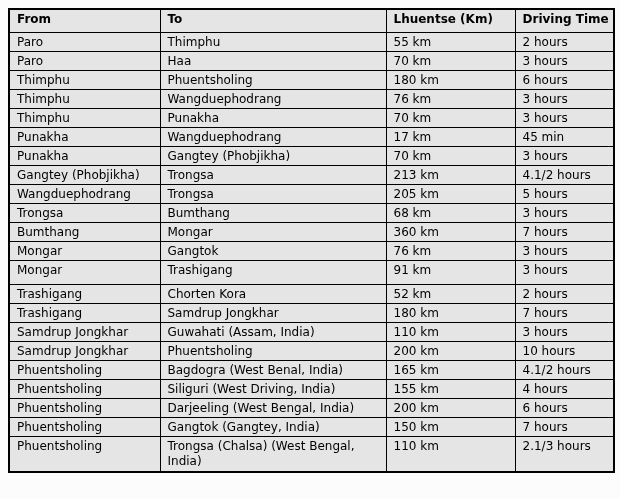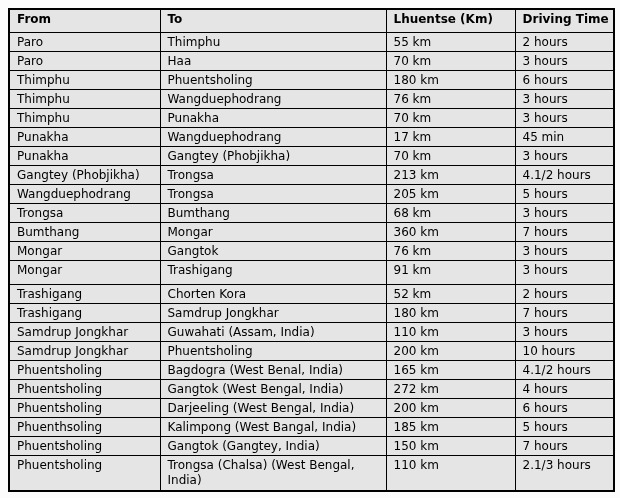--- a/index.html
+++ b/index.html
@@ -181,35 +181,29 @@
           <td>10 hours</td>
         </tr>
         <tr>
           <td>Phuentsholing</td>
           <td>Bagdogra (West Benal, India)</td>
           <td>165 km</td>
           <td>4.1/2 hours</td>
         </tr>
         <tr>
           <td>Phuentsholing</td>
-          <td>Gangtok (West Bengal, India)</td>
-          <td>272 km</td>
+          <td>Siliguri (West Driving, India)</td>
+          <td>155 km</td>
           <td>4 hours</td>
         </tr>
         <tr>
           <td>Phuentsholing</td>
           <td>Darjeeling (West Bengal, India)</td>
           <td>200 km</td>
           <td>6 hours</td>
-        </tr>
-        <tr>
-          <td>Phuenthsoling</td>
-          <td>Kalimpong (West Bangal, India)</td>
-          <td>185 km</td>
-          <td>5 hours</td>
         </tr>
         <tr>
           <td>Phuentsholing</td>
           <td>Gangtok (Gangtey, India)</td>
           <td>150 km</td>
           <td>7 hours</td>
         </tr>
         <tr>
           <td>Phuentsholing</td>
           <td>Trongsa (Chalsa) (West Bengal, India)</td>

